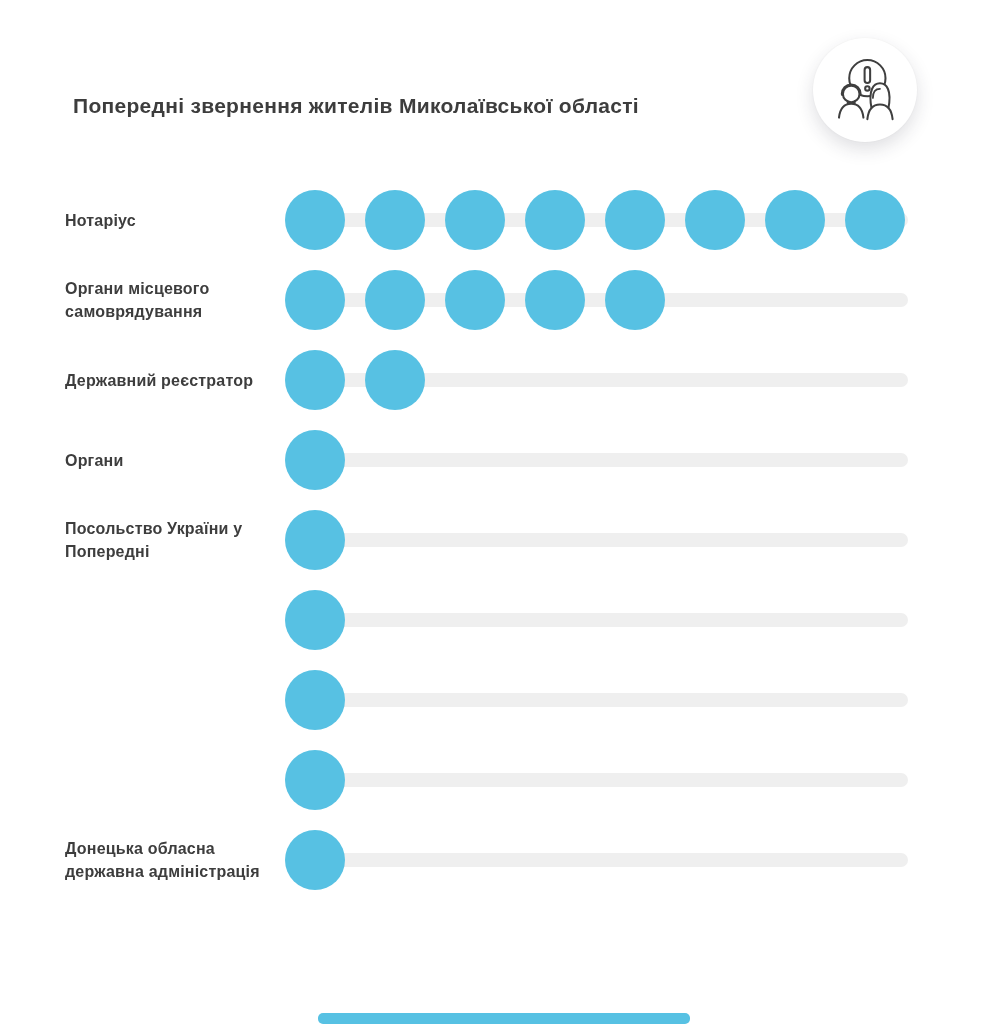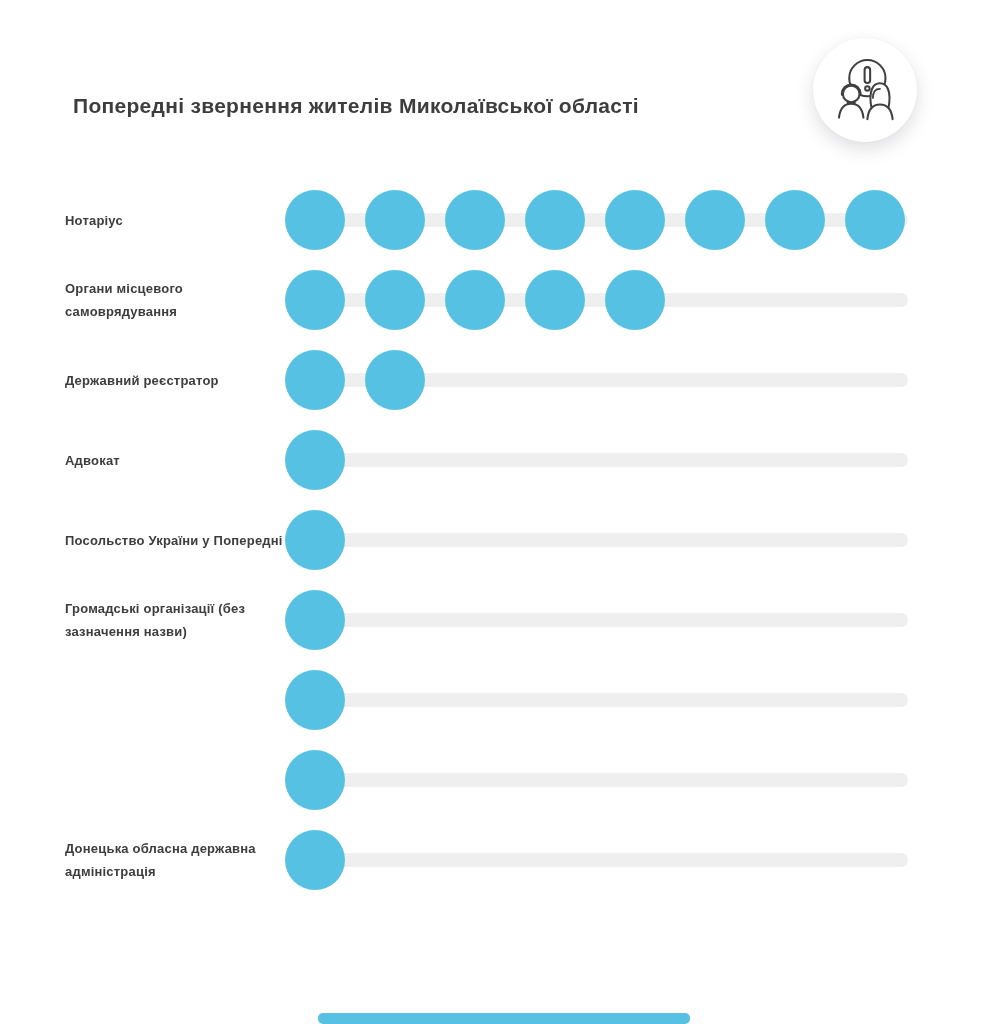--- a/index.html
+++ b/index.html
@@ -18,21 +18,21 @@
     position:absolute;left:813px;top:38px;width:104px;height:104px;
     border-radius:50%;background:#fff;
     box-shadow:0 7px 18px rgba(40,40,60,.15),0 0 2px rgba(0,0,0,.05);
     display:flex;align-items:center;justify-content:center;
   }
   .badge svg{display:block}
   .rows{position:absolute;top:180px;left:0;width:989px}
   .row{position:relative;height:80px}
   .row-label{
     position:absolute;left:65px;top:50%;transform:translateY(-50%);
-    width:228px;font-size:13px;line-height:23px;font-weight:700;
+    width:228px;font-size:16px;line-height:23px;font-weight:700;
     letter-spacing:.2px;color:var(--text,#3d3d3d);
   }
   .row-track{
     position:absolute;left:285px;top:50%;transform:translateY(-50%);
     width:623px;height:14px;border-radius:7px;
     background:var(--track,#efefef);
   }
   .dot{
     position:absolute;top:50%;margin-top:-30px;
     width:60px;height:60px;border-radius:50%;
@@ -94,33 +94,32 @@
         </div>
       </div>
       <div class="row">
         <div class="row-label">Державний реєстратор</div>
         <div class="row-track">
           <span class="dot" style="left: 0px;"></span>
           <span class="dot" style="left: 80px;"></span>
         </div>
       </div>
       <div class="row">
-        <div class="row-label">Адвокат</div>
+        <div class="row-label">Органи</div>
         <div class="row-track">
           <span class="dot" style="left: 0px;"></span>
         </div>
       </div>
       <div class="row">
         <div class="row-label">Посольство України у Попередні</div>
         <div class="row-track">
           <span class="dot" style="left: 0px;"></span>
         </div>
       </div>
       <div class="row">
-        <div class="row-label">Громадські організації (без зазначення назви)</div>
         <div class="row-track">
           <span class="dot" style="left: 0px;"></span>
         </div>
       </div>
       <div class="row">
         <div class="row-track">
           <span class="dot" style="left: 0px;"></span>
         </div>
       </div>
       <div class="row">

